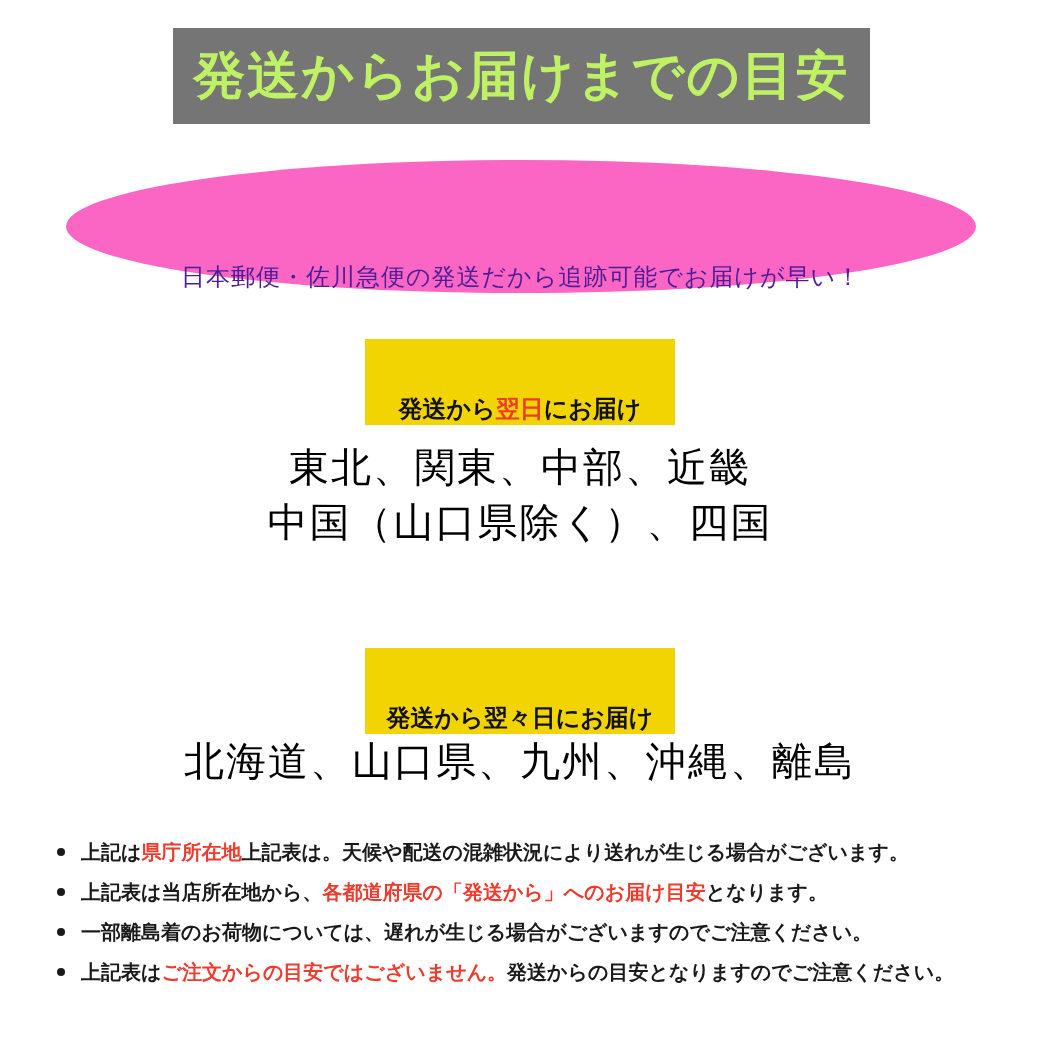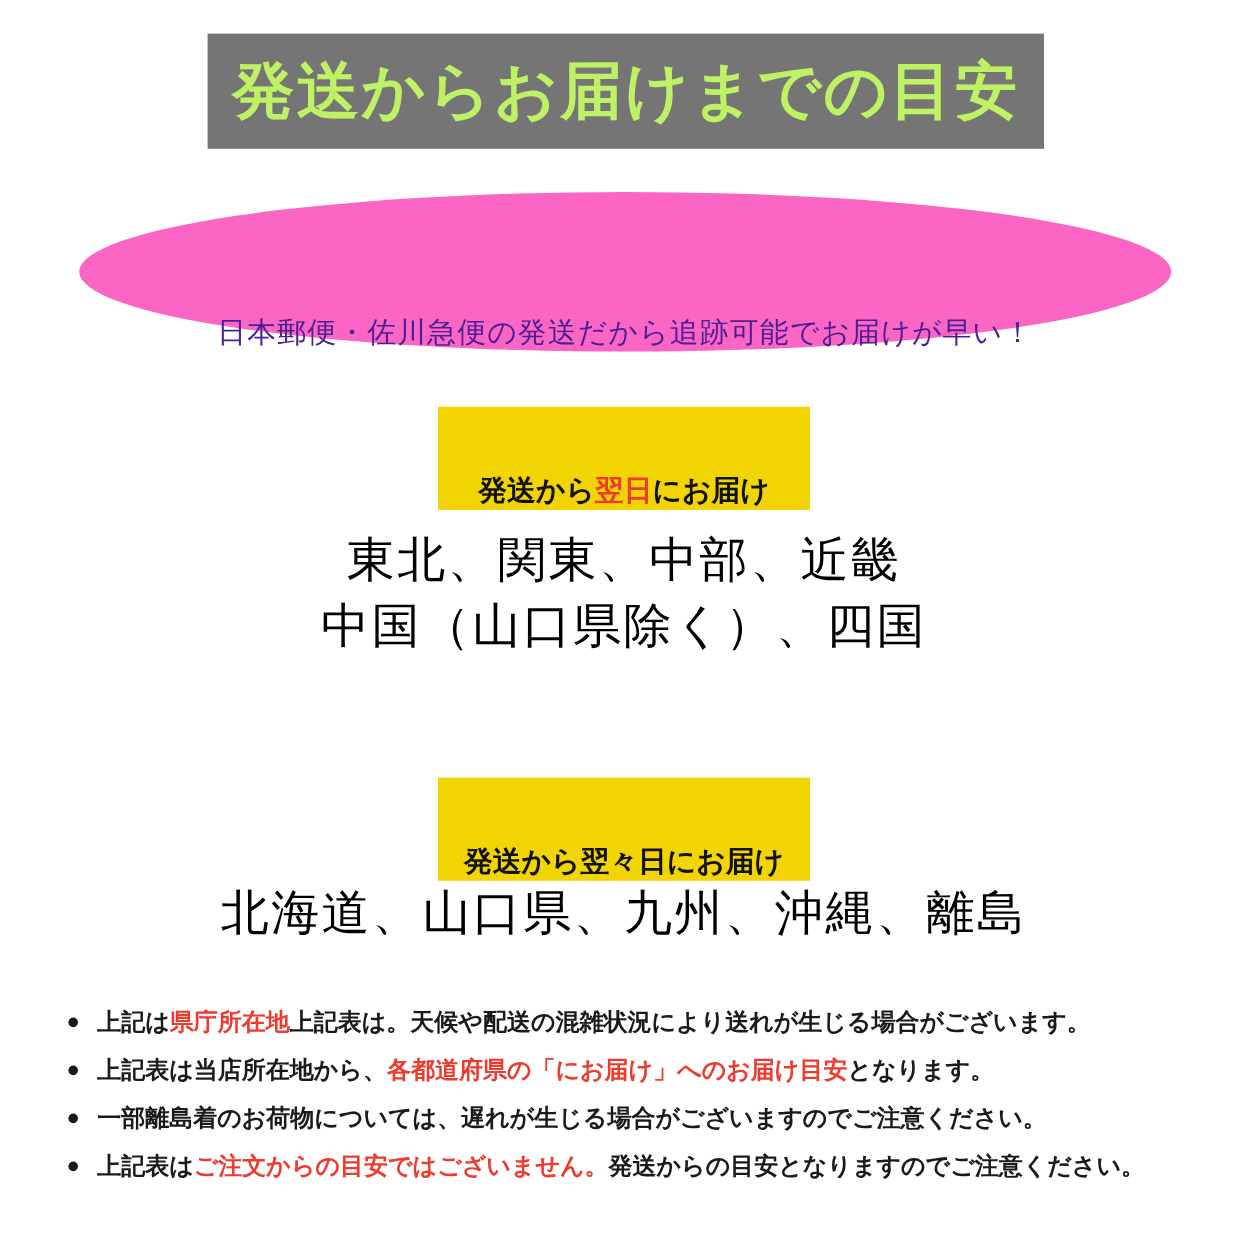--- a/index.html
+++ b/index.html
@@ -150,21 +150,21 @@
     <div>北海道、山口県、九州、沖縄、離島</div>
   </div>
 
   <ul class="notes">
     <li class="note-row">
       <span class="dot"></span>
       <span><span>上記は</span><span class="hl">県庁所在地</span><span>上記表は。天候や配送の混雑状況により送れが生じる場合がございます。</span></span>
     </li>
     <li class="note-row">
       <span class="dot"></span>
-      <span><span>上記表は当店所在地から、</span><span class="hl">各都道府県の「にお届け」へのお届け目安</span><span>となります。</span></span>
+      <span><span>上記表は当店所在地から、</span><span class="hl">各都道府県の「発送から」へのお届け目安</span><span>となります。</span></span>
     </li>
     <li class="note-row">
       <span class="dot"></span>
       <span><span>一部離島着のお荷物については、遅れが生じる場合がございますのでご注意ください。</span></span>
     </li>
     <li class="note-row">
       <span class="dot"></span>
       <span><span>上記表は</span><span class="hl">ご注文からの目安ではございません。</span><span>発送からの目安となりますのでご注意ください。</span></span>
     </li>
   </ul>

